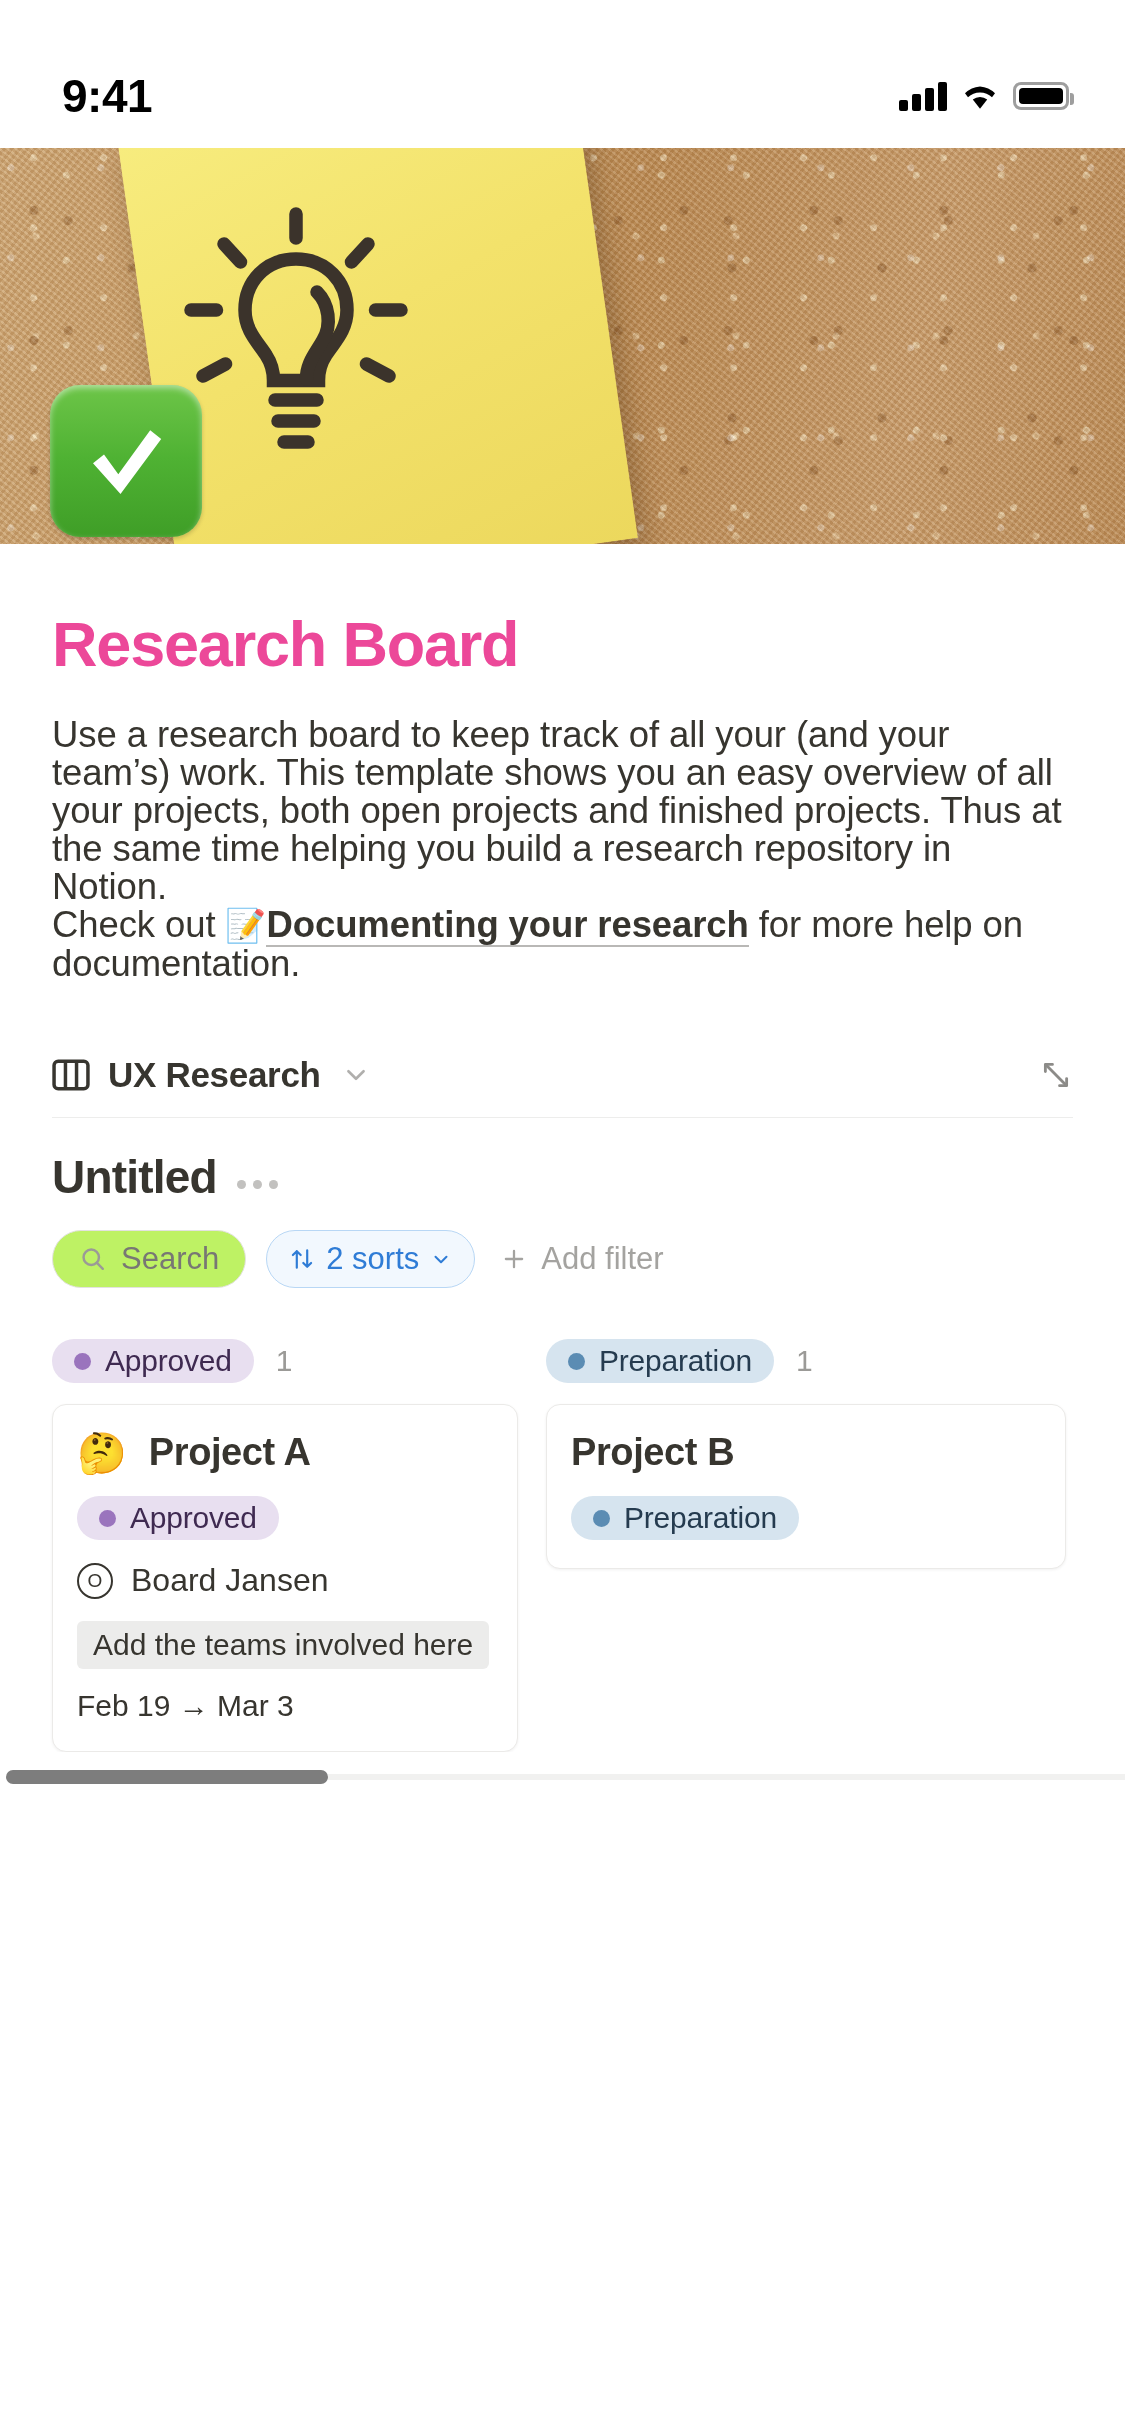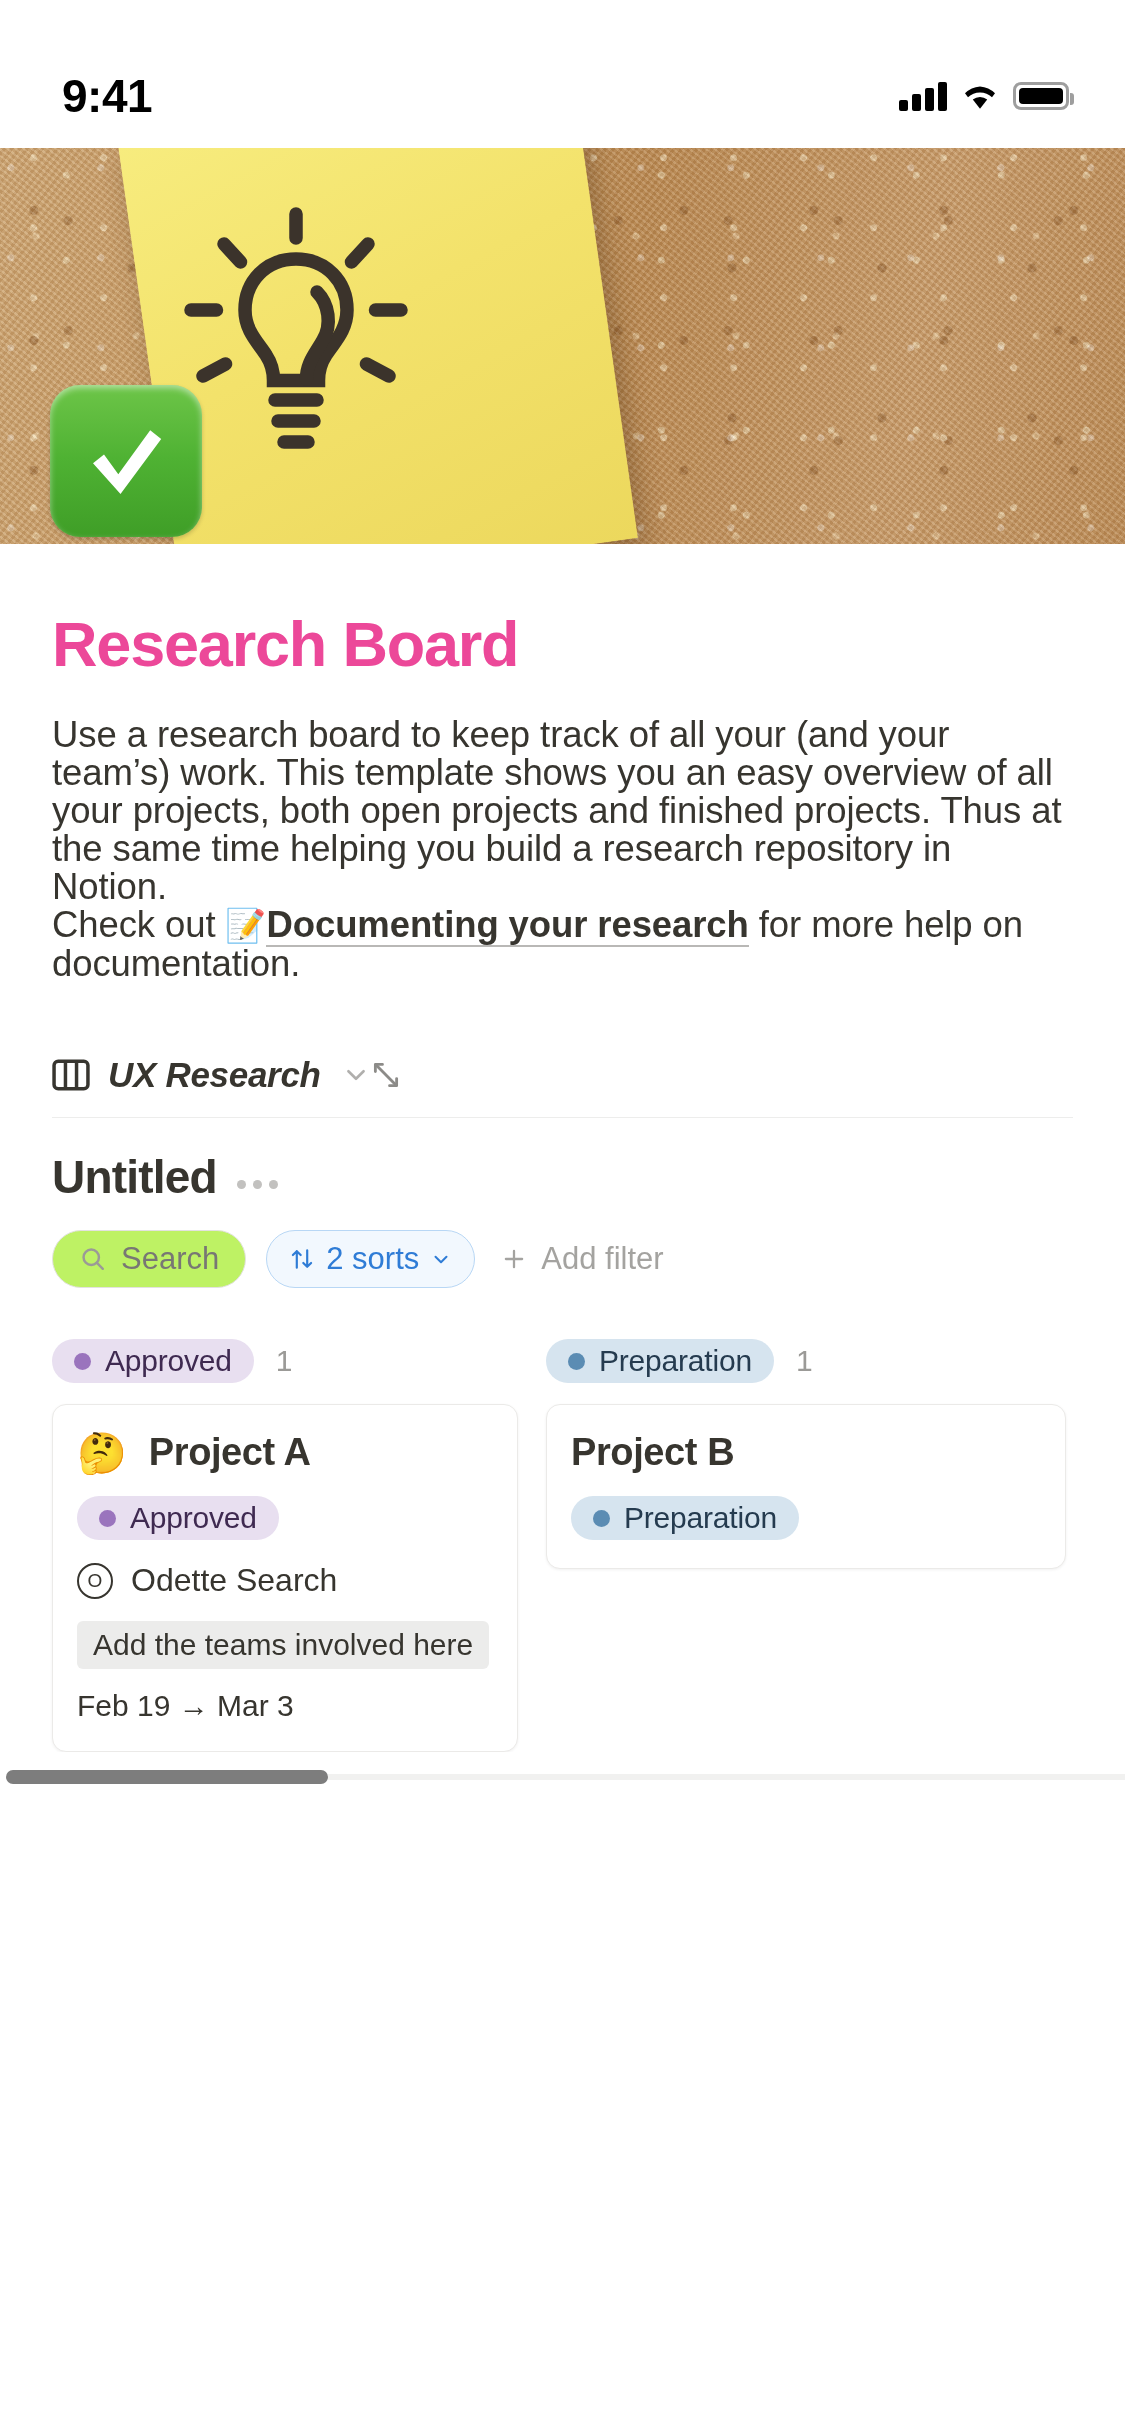--- a/index.html
+++ b/index.html
@@ -94,24 +94,23 @@
   .emoji-inline { font-size: 33px; }
   .doclink {
     font-weight: 700; color: #37352f;
     border-bottom: 2px solid rgba(55,53,47,.35);
     text-decoration: none;
   }
 
   
   .view-bar {
     margin-top: 72px;
-    display:flex; align-items:center; justify-content: flex-start;
+    display:flex; align-items:center; justify-content: space-between;
     padding-bottom: 22px;
     border-bottom: 1.6px solid #ededec;
-    font-style: italic;
   }
   .view-tab { display:flex; align-items:center; gap: 18px; }
   .board-icon { width: 38px; height: 32px; }
   .view-name { font-size: 35px; font-weight: 600; color: #37352f; letter-spacing:-0.3px;}
   .chev { width: 26px; height: 26px; margin-left: 4px; }
   .expand-icon { width: 34px; height: 34px; }
 
   .db-title-row { display:flex; align-items:center; gap: 20px; margin-top: 32px; }
   .db-title { font-size: 46px; font-weight: 700; color: #37352f; letter-spacing:-0.8px; }
   .dots { display:flex; gap: 7px; padding-top: 14px; }
@@ -318,21 +317,21 @@
           <span class="card-title">Project A</span>
         </div>
         <div class="card-row">
           <span class="badge approved">
             <span class="dot"></span>
             <span>Approved</span>
           </span>
         </div>
         <div class="card-row person">
           <span class="avatar">O</span>
-          <span class="person-name">Odette Search</span>
+          <span class="person-name">Board Jansen</span>
         </div>
         <div class="card-row">
           <span class="chip">Add the teams involved here</span>
         </div>
         <div class="dates">Feb 19 → Mar 3</div>
       </div>
     </div>
 
     <div class="col second">
       <div class="col-head">

